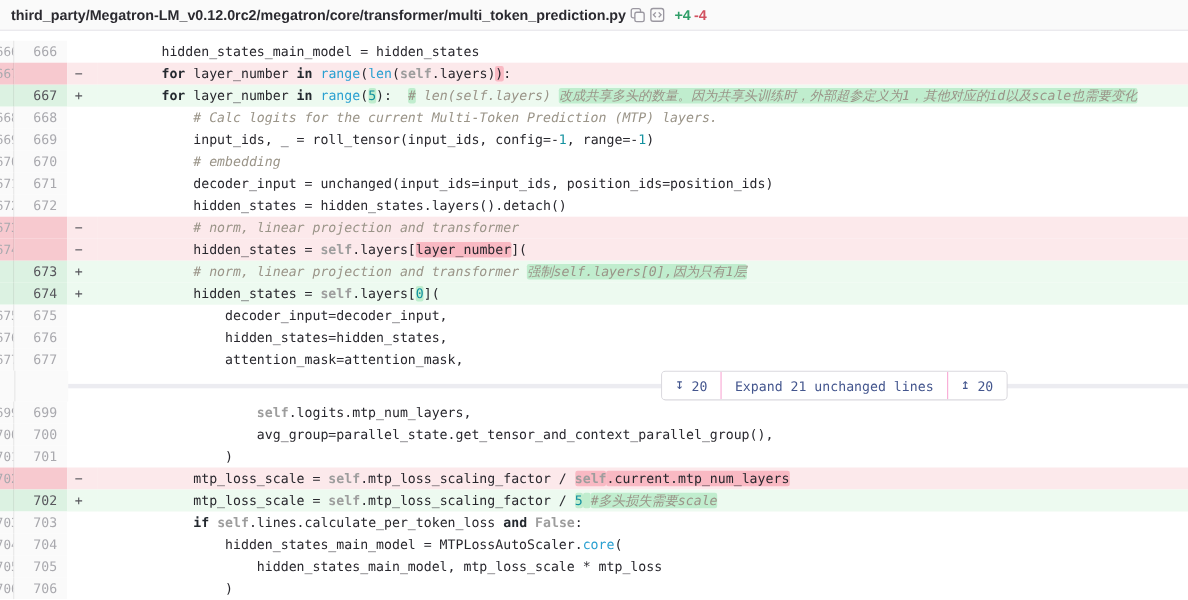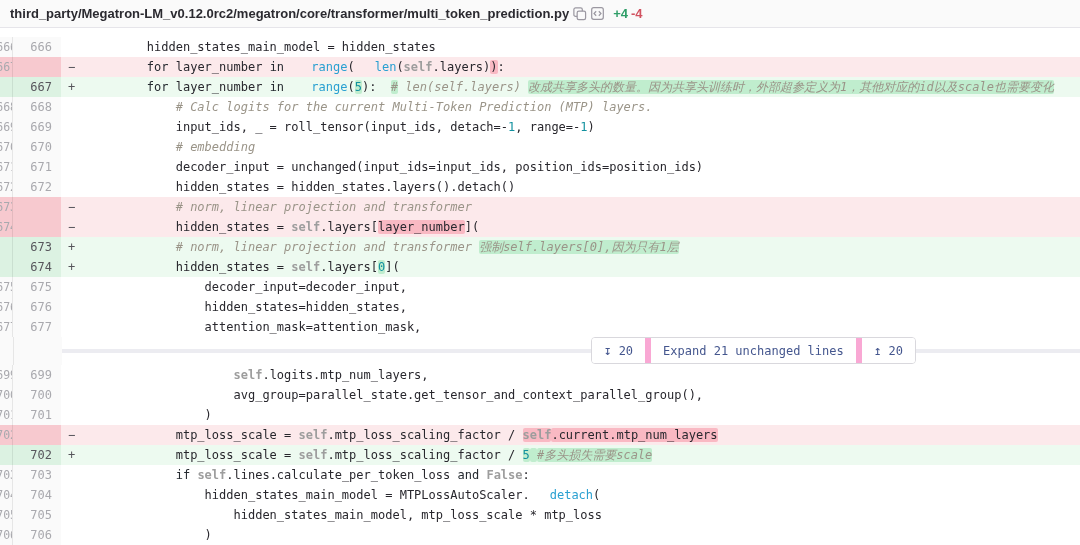--- a/index.html
+++ b/index.html
@@ -25,37 +25,37 @@
           color:#a9a9ae;cursor:pointer;}
   .markcol{width:28px;flex:none;padding-left:7px;box-sizing:border-box;color:#55545a;}
   .codecol{flex:1;white-space:pre;overflow:hidden;color:#28272d;}
 
   .ctx .oldcol,.ctx .numcol{background:#fafafa;}
   .del .oldcol,.del .numcol{background:var(--del-gutter-bg);}
   .add .oldcol,.add .numcol{background:var(--add-gutter-bg);color:#57565c;}
   .del .markcol,.del .codecol{background:var(--del-row-bg);}
   .add .markcol,.add .codecol{background:var(--add-row-bg);}
 
-  .k{font-weight:400;color:var(--keyword);}
-  .fn{color:var(--builtin);margin-left:20px;}
+  .k{font-weight:700;color:var(--keyword);}
+  .fn{color:var(--builtin);}
   .n{color:var(--number);}
   .s{color:var(--self);font-weight:bold;}
   .c{color:var(--comment);font-style:italic;}
   .del .hl{background:var(--del-inline-bg);border-radius:2px;}
   .add .hl{background:var(--add-inline-bg);border-radius:2px;}
 
   
   .expand-row{height:28px;position:relative;}
   .expand-row .gutter{position:absolute;left:0;top:0;bottom:0;width:62px;background:#fafafa;}
   .expand-row .vline{position:absolute;left:13px;top:0;bottom:0;width:1px;background:rgba(0,0,0,0.08);}
   .expand-row .band{position:absolute;left:62px;right:0;top:12px;height:4px;background:#ececf1;}
   .expand-btn{position:absolute;right:164px;top:0;height:27px;display:flex;align-items:stretch;
               background:#fff;border:1px solid #d9d8dd;border-radius:4px;overflow:hidden;
               color:var(--expand-text);font-size:12px;box-sizing:border-box;}
-  .expand-btn button{background:#fff;border:none;border-left:6px solid #f9a8d4;color:inherit;
+  .expand-btn button{background:#fff;border:none;border-left:1px solid #f9a8d4;color:inherit;
               font:inherit;font-family:"DejaVu Sans Mono","DejaVu Sans",monospace;
               padding:0 12px;display:flex;align-items:center;gap:7px;cursor:pointer;}
   .expand-btn button:first-child{border-left:none;}
   .expand-btn .aricon{font-size:13px;}
 </style>
 </head>
 <body>
 
 <div class="window">
   <div class="file-header">
@@ -107,21 +107,21 @@
         <div class="numcol">668</div>
         <div class="markcol"></div>
         <div class="codecol"><span class="c">            # Calc logits for the current Multi-Token Prediction (MTP) layers.</span></div>
       </div>
       <div class="row ctx">
         <div class="oldcol">
           <span>669</span>
         </div>
         <div class="numcol">669</div>
         <div class="markcol"></div>
-        <div class="codecol"><span>            input_ids, _ = roll_tensor(input_ids, detach=-</span><span class="n">1</span><span>, range=-</span><span class="n">1</span><span>)</span></div>
+        <div class="codecol"><span>            input_ids, _ = roll_tensor(input_ids, config=-</span><span class="n">1</span><span>, range=-</span><span class="n">1</span><span>)</span></div>
       </div>
       <div class="row ctx">
         <div class="oldcol">
           <span>670</span>
         </div>
         <div class="numcol">670</div>
         <div class="markcol"></div>
         <div class="codecol"><span class="c">            # embedding</span></div>
       </div>
       <div class="row ctx">
@@ -254,21 +254,21 @@
         <div class="numcol">703</div>
         <div class="markcol"></div>
         <div class="codecol"><span>            </span><span class="k">if</span><span> </span><span class="s">self</span><span>.lines.calculate_per_token_loss </span><span class="k">and</span><span> </span><span class="s">False</span><span>:</span></div>
       </div>
       <div class="row ctx">
         <div class="oldcol">
           <span>704</span>
         </div>
         <div class="numcol">704</div>
         <div class="markcol"></div>
-        <div class="codecol"><span>                hidden_states_main_model = MTPLossAutoScaler.</span><span class="fn">detach</span><span>(</span></div>
+        <div class="codecol"><span>                hidden_states_main_model = MTPLossAutoScaler.</span><span class="fn">core</span><span>(</span></div>
       </div>
       <div class="row ctx">
         <div class="oldcol">
           <span>705</span>
         </div>
         <div class="numcol">705</div>
         <div class="markcol"></div>
         <div class="codecol"><span>                    hidden_states_main_model, mtp_loss_scale * mtp_loss</span></div>
       </div>
       <div class="row ctx">

